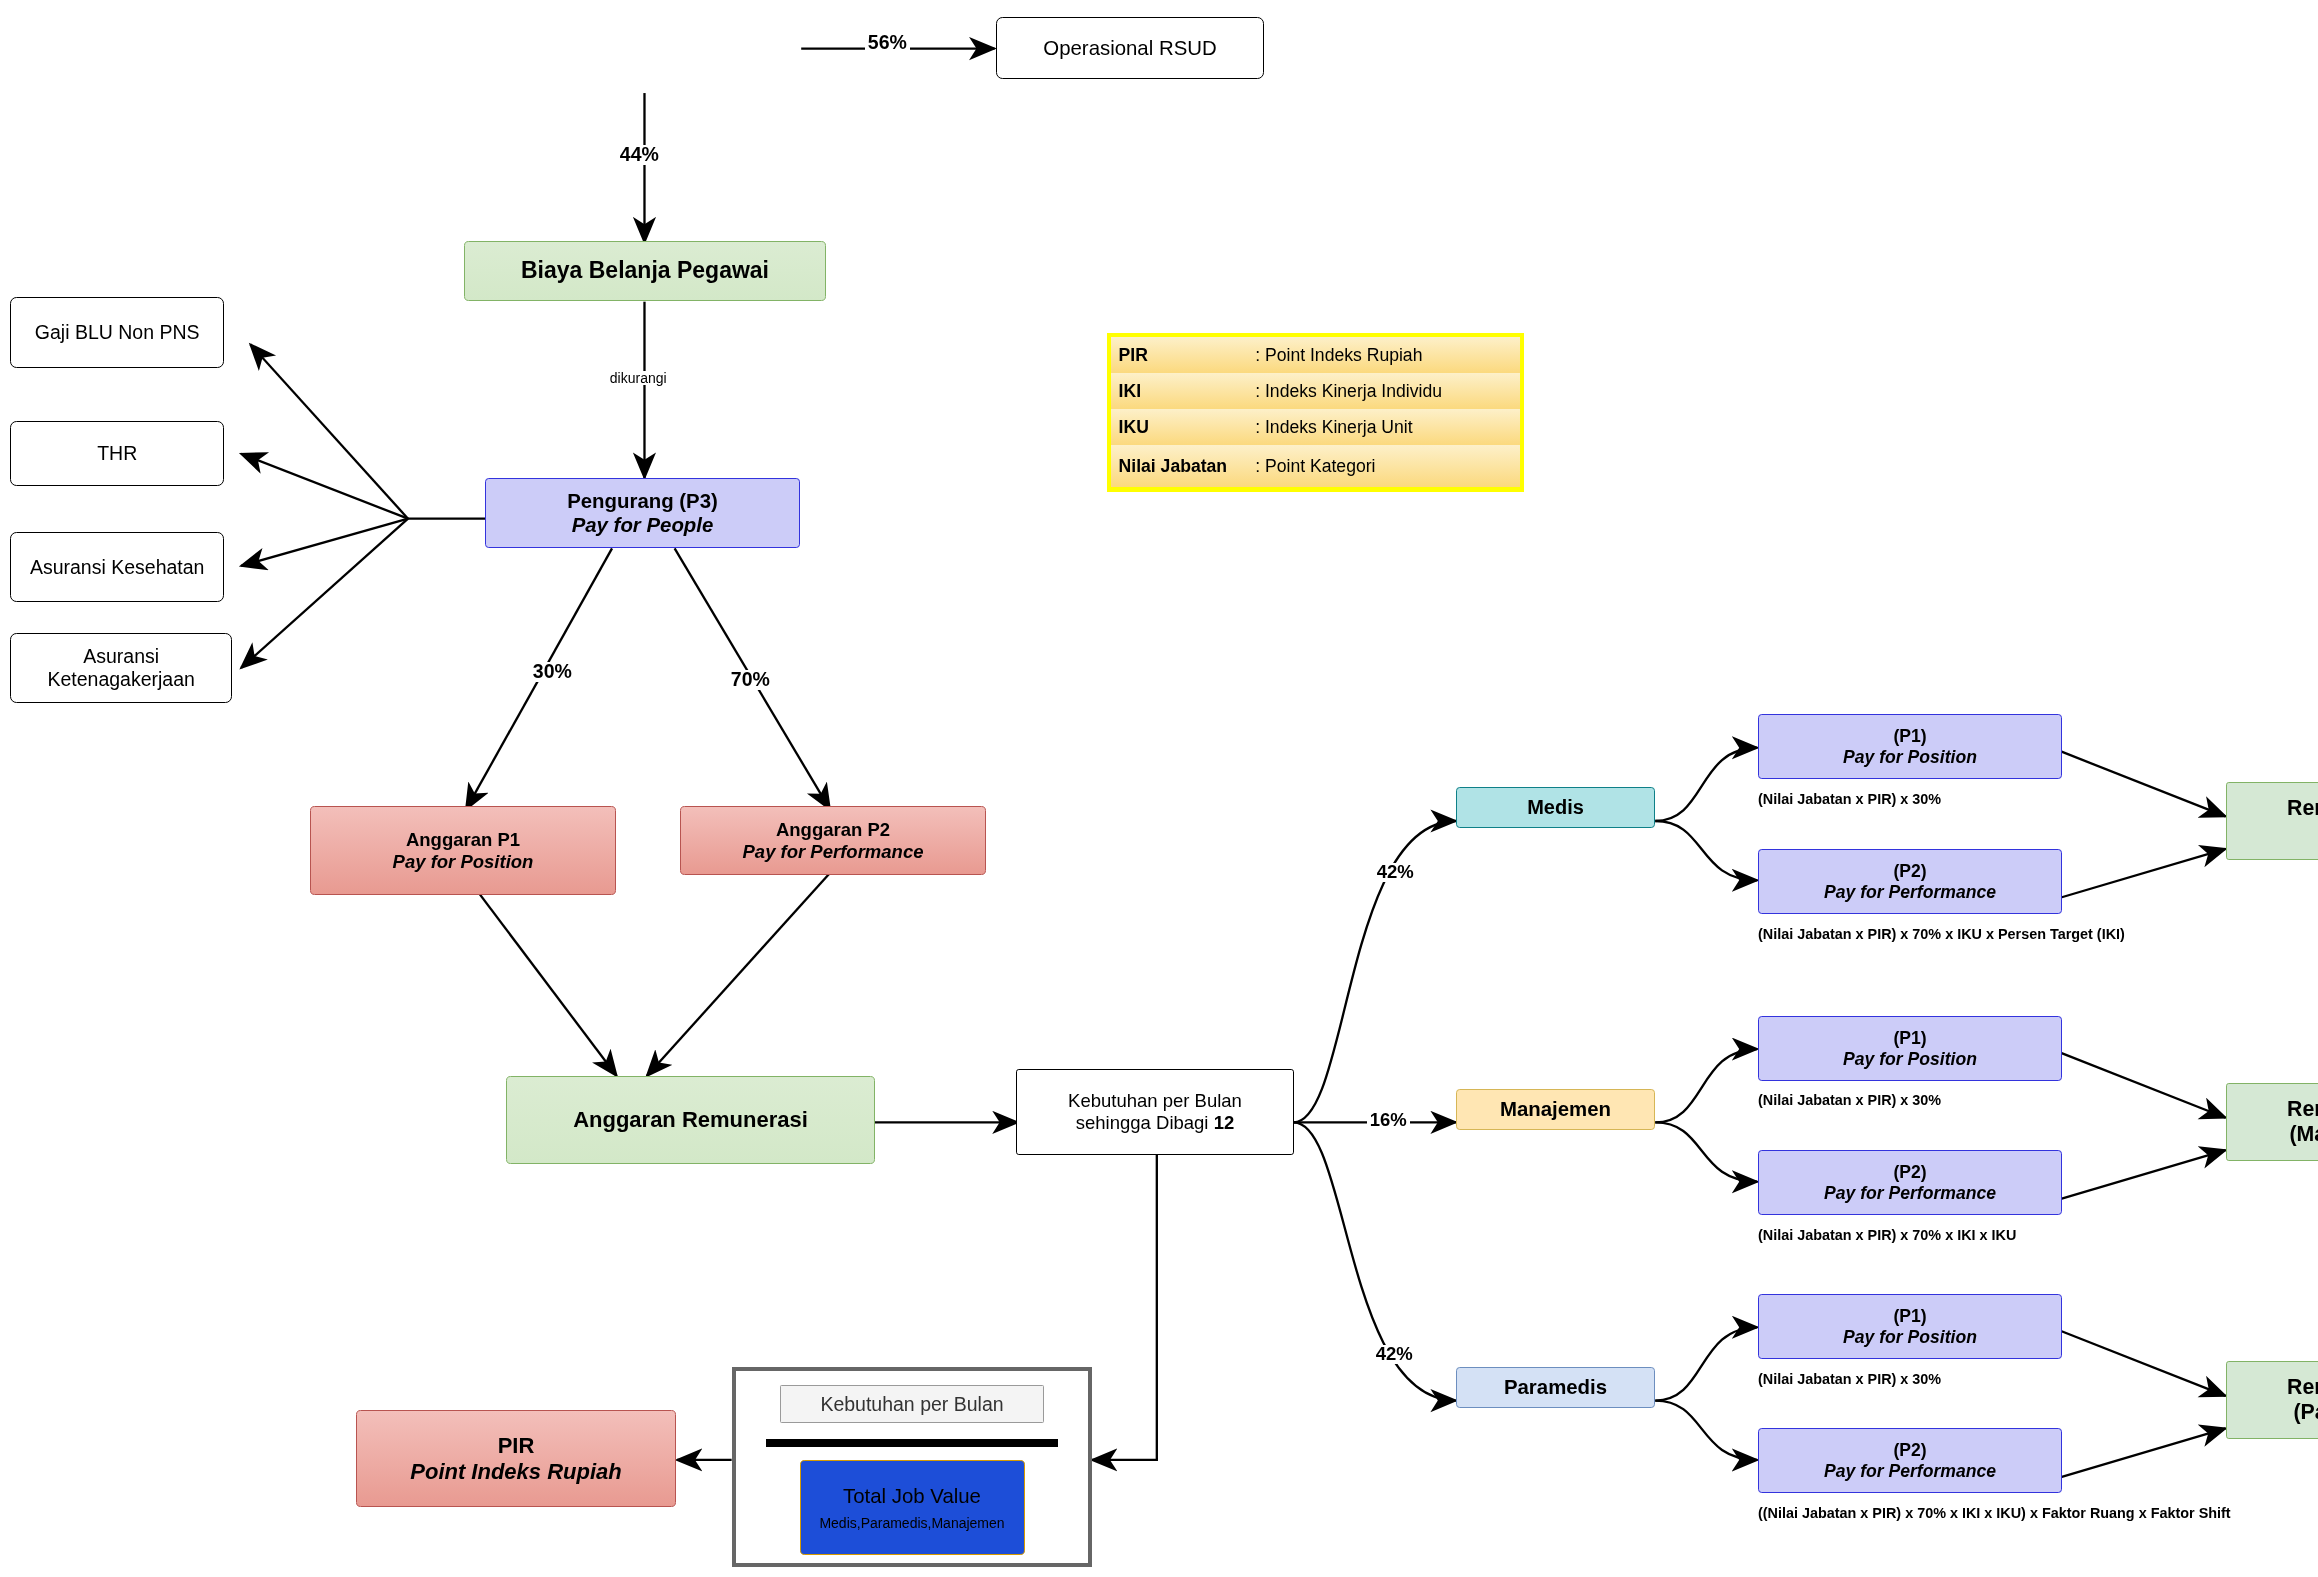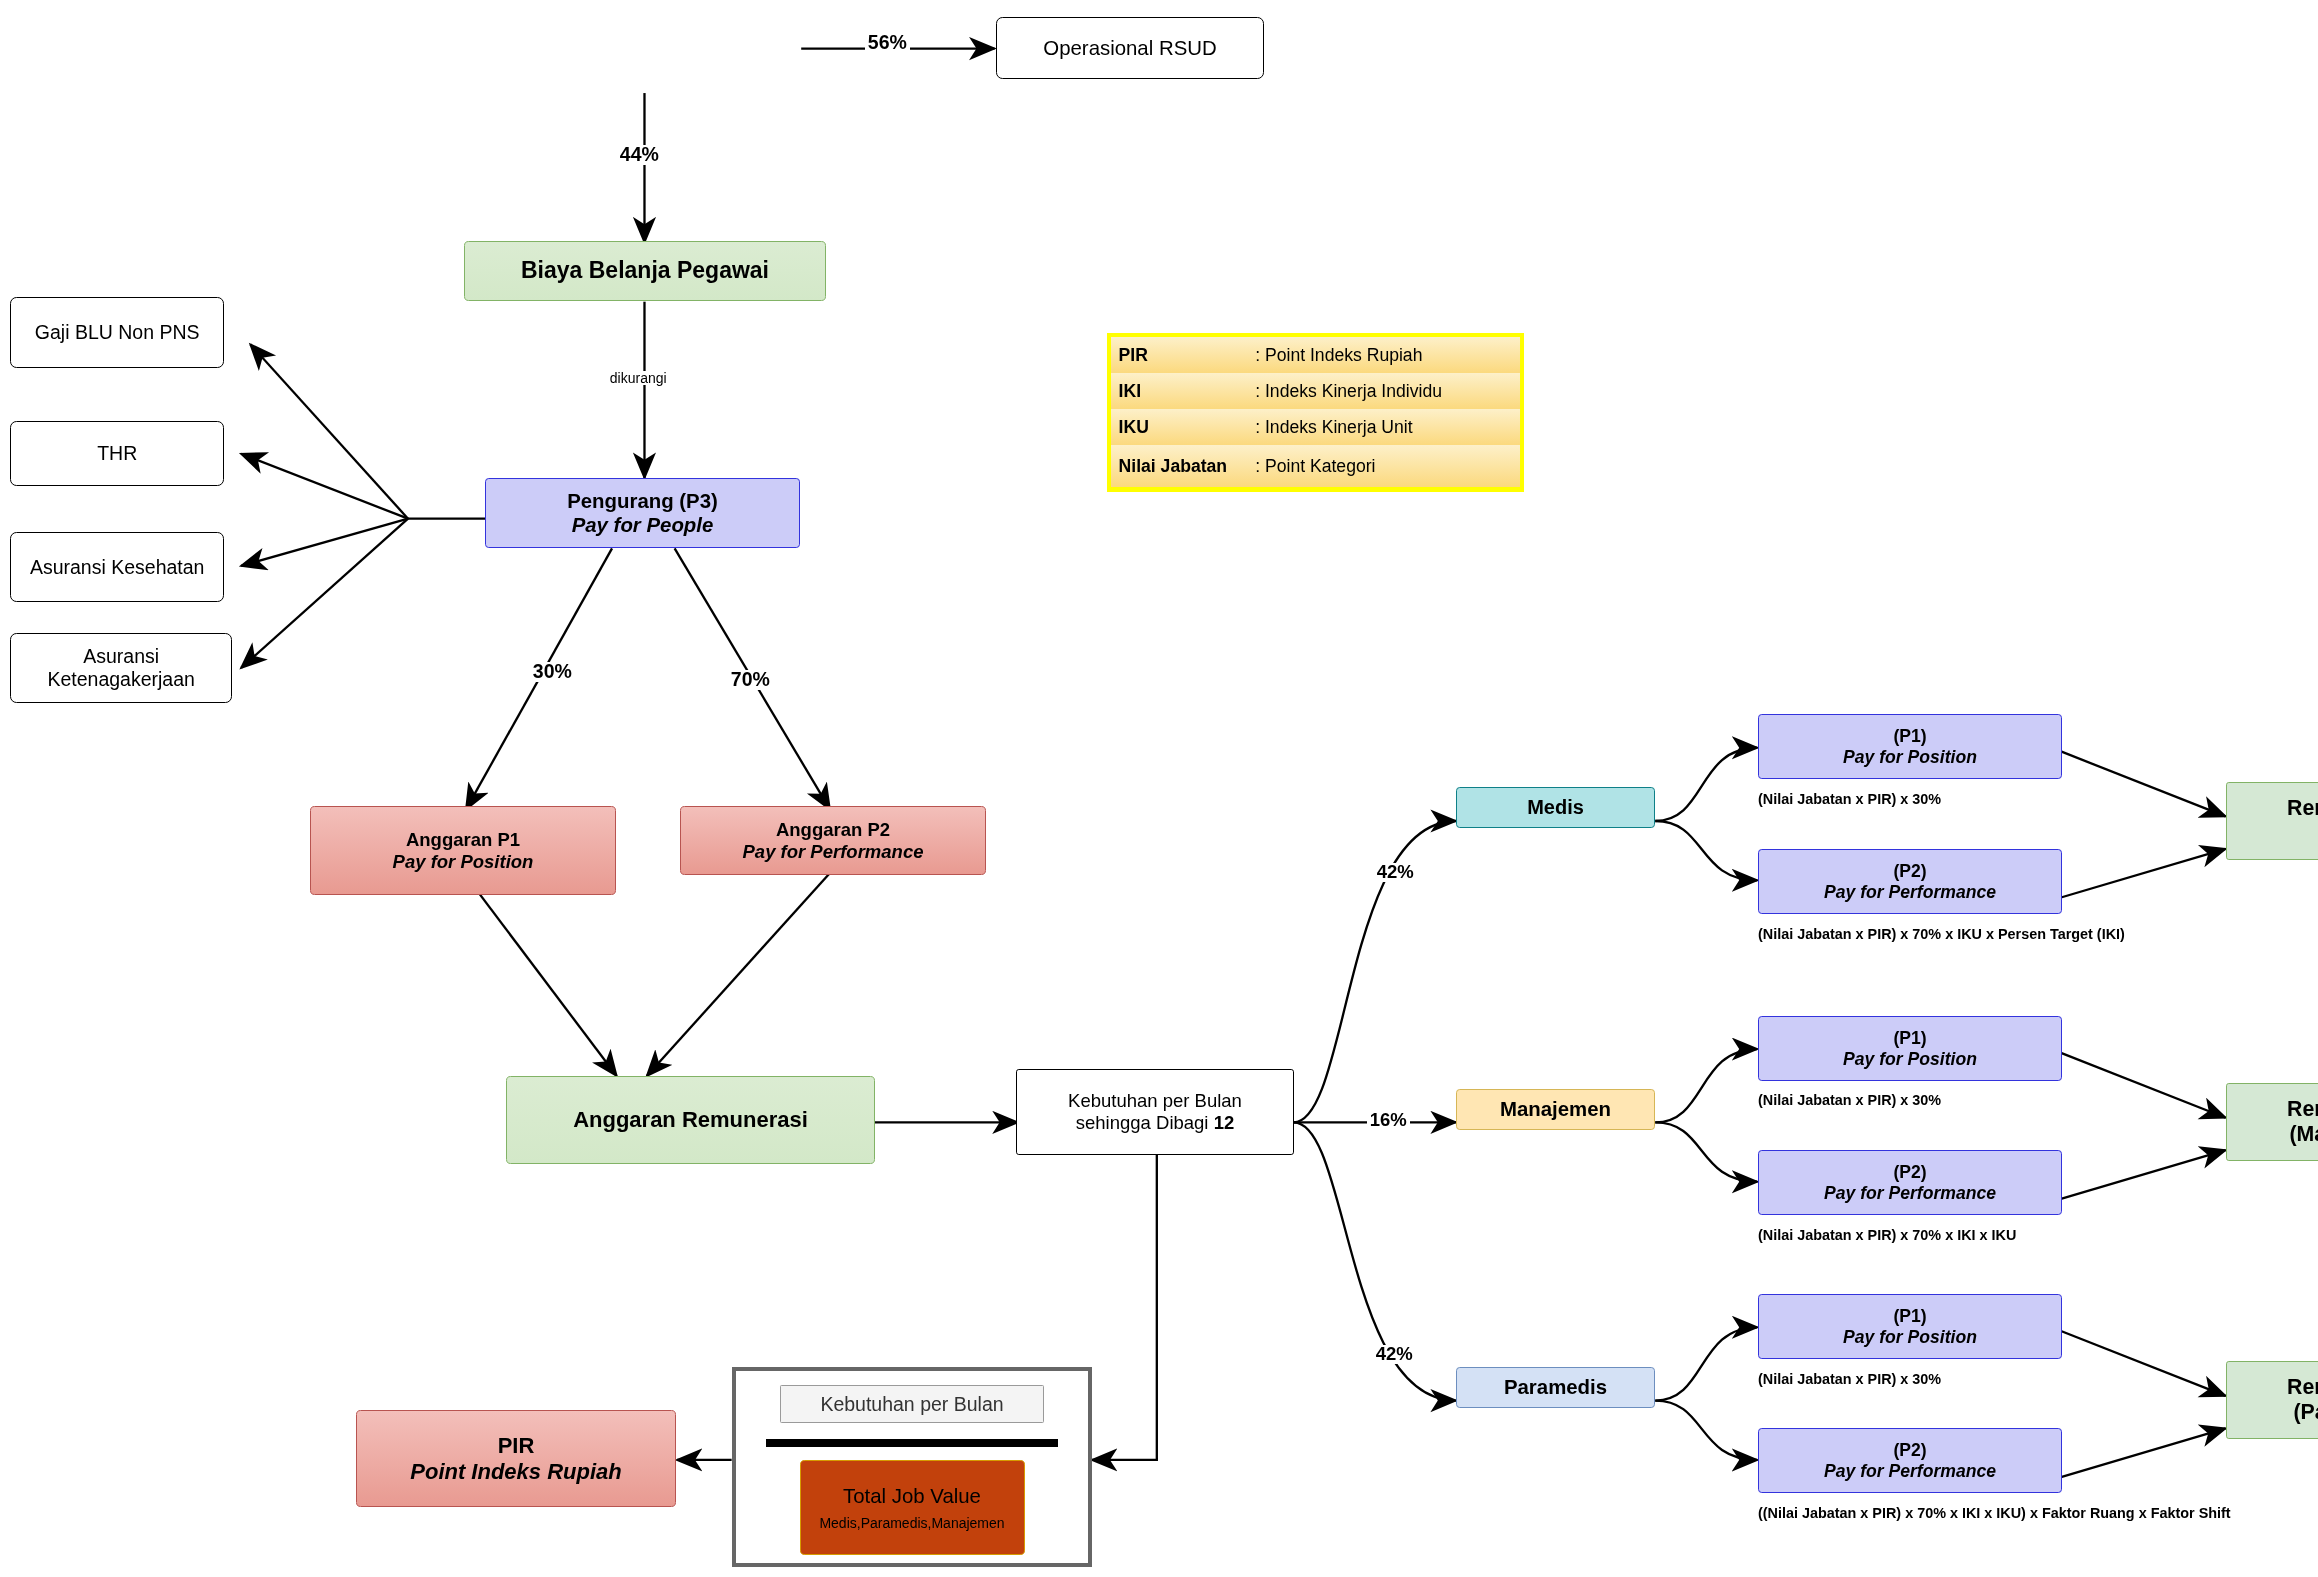--- a/index.html
+++ b/index.html
@@ -17,21 +17,21 @@
   .plain{background:#ffffff;border:1.4px solid #000;border-radius:6.5px;color:#000;font-weight:400;}
   .green{background:linear-gradient(#dbecd2,#d3e8c8);border:1.4px solid #82b366;border-radius:4.6px;
          font-weight:bold;color:#000;}
   .greenflat{background:#d5e8d4;border:1.4px solid #82b366;border-radius:2.8px;font-weight:bold;color:#000;}
   .purple{background:#ccccf8;border:1.4px solid #3333dd;border-radius:3.7px;font-weight:bold;color:#000;}
   .red{background:linear-gradient(#f3bfba,#e89a91);border:1.4px solid #b85450;border-radius:4.6px;
        font-weight:bold;color:#000;}
   .teal{background:#b0e3e6;border:1.4px solid #0e8088;border-radius:3.7px;font-weight:bold;color:#000;}
   .amber{background:#ffe6b3;border:1.4px solid #d6b656;border-radius:3.7px;font-weight:bold;color:#000;}
   .blue{background:#d4e1f5;border:1.4px solid #6c8ebf;border-radius:3.7px;font-weight:bold;color:#000;}
-  .orangesm{background:#c2410c;border:1.4px solid #d79b00;border-radius:4.6px;color:#000;}
+  .orangesm{background:#1d4ed8;border:1.4px solid #d79b00;border-radius:4.6px;color:#000;}
   .greyfld{background:#f4f4f4;border:0.9px solid #9a9a9a;border-radius:1.4px;color:#333;font-weight:400;}
 
   .italic{font-style:italic;font-weight:bold;text-align:center;}
 
   
   .elabel{position:absolute;font-weight:bold;color:#000;background:#fff;
           padding:0 2.8px;white-space:nowrap;line-height:1;}
   .elabel.thin{font-weight:400;}
 
   

